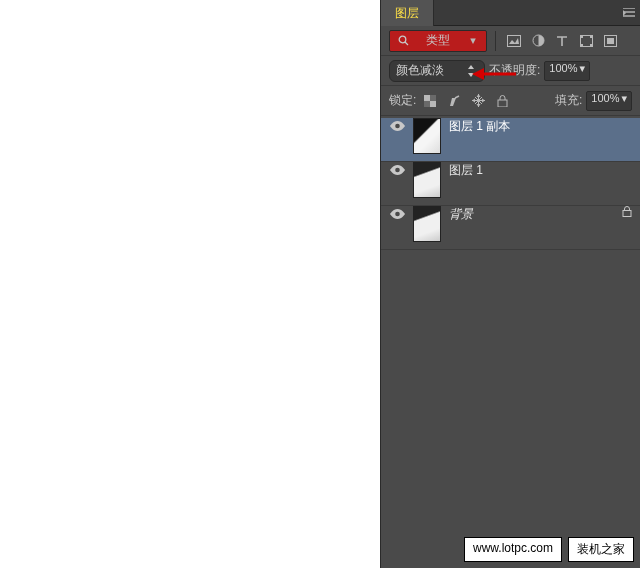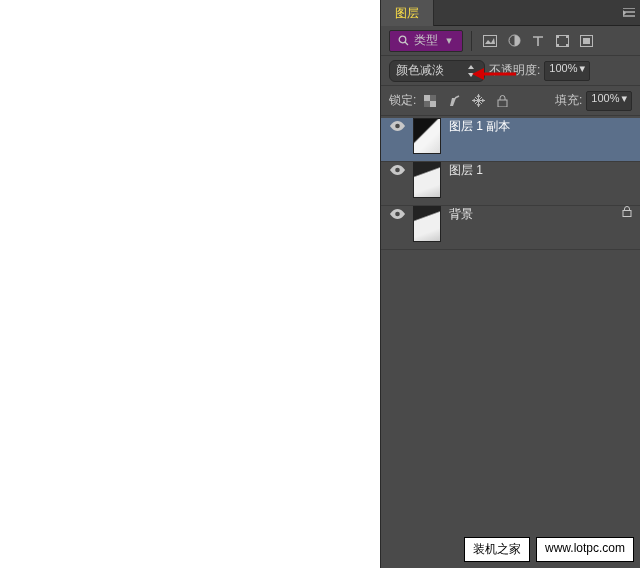--- a/index.html
+++ b/index.html
@@ -3,21 +3,21 @@
 <meta charset="utf-8">
 <style>
 *{margin:0;padding:0;box-sizing:border-box;font-family:"Microsoft YaHei",sans-serif;-webkit-font-smoothing:antialiased}
 body{width:640px;height:568px;background:#fff;position:relative;overflow:hidden}
 .canvas{position:absolute;left:0;top:0;width:368px;height:568px;background:#fff}
 .panel{position:absolute;right:0;top:0;width:260px;height:568px;background:#4a4a4a;border-left:1px solid #2a2a2a}
 .tabbar{display:flex;align-items:center;height:26px;background:#3a3a3a;border-bottom:1px solid #222}
 .tab{padding:0 14px;height:26px;line-height:26px;color:#fde047;font-size:12px;background:#535353;border-right:1px solid #2a2a2a}
 .tab-menu{margin-left:auto;width:22px;height:26px;display:flex;align-items:center;justify-content:center;color:#b0b0b0;font-size:10px}
 .row{display:flex;align-items:center;height:30px;padding:0 8px;gap:4px;border-bottom:1px solid #3a3a3a}
-.filter-btn{display:flex;align-items:center;justify-content:center;gap:4px;height:22px;padding:0 6px;background:#701a75;border:1px solid #2a2a2a;border-radius:2px;color:#c8c8c8;font-size:12px;cursor:pointer}
+.filter-btn{display:flex;align-items:center;justify-content:center;gap:16px;height:22px;padding:0 6px;background:#b91c1c;border:1px solid #2a2a2a;border-radius:2px;color:#c8c8c8;font-size:12px;cursor:pointer}
 .i{width:14px;height:14px;display:inline-flex;align-items:center;justify-content:center;color:#b8b8b8;font-size:11px}
 .divider-v{width:1px;height:20px;background:#2f2f2f;margin:0 4px}
 .ic-btn{width:20px;height:20px;display:flex;align-items:center;justify-content:center;color:#b8b8b8;cursor:pointer}
 .blend-dd{display:flex;align-items:center;height:22px;padding:0 6px;background:#393939;border:1px solid #2a2a2a;border-radius:6px;color:#d0d0d0;font-size:12px;min-width:96px;justify-content:space-between;cursor:pointer}
 .lbl{color:#c8c8c8;font-size:12px;white-space:nowrap}
 .pct{display:flex;height:20px;background:#393939;border:1px solid #2a2a2a;border-radius:2px;padding:0 4px;color:#d8d8d8;font-size:11px;gap:2px}
 .arrow{position:absolute;left:472px;top:66px;pointer-events:none}
 .layers{padding-top:2px}
 .layer{display:flex;align-items:flex-start;height:44px;padding:0 8px;gap:8px;border-bottom:1px solid #3c3c3c}
 .layer.selected{background:#5b6f8a}
@@ -173,32 +173,32 @@
     <div class="layer">
       <span class="eye">
           <svg width="15" height="10" viewBox="0 0 15 10">
             <path d="M7.5 0C3 0 0 5 0 5s3 5 7.5 5S15 5 15 5 12 0 7.5 0z" fill="#c8c8c8"></path>
             <circle cx="7.5" cy="5" r="2.3" fill="#4a4a4a"></circle>
           </svg>
         </span>
       <div class="thumb alt">
           <div class="shade"></div>
         </div>
-      <span class="layer-name" style="">背景</span>
+      <span class="layer-name" style="font-style:italic">背景</span>
       <span class="lk">
           <svg width="10" height="11" viewBox="0 0 10 11">
             <rect x="1" y="4.5" width="8" height="6" stroke="#c8c8c8" fill="none"></rect>
             <path d="M2.5 4.5 V3 a2.5 2.5 0 0 1 5 0 V4.5" stroke="#c8c8c8" fill="none"></path>
           </svg>
         </span>
     </div>
   </div>
 </div>
 
 <svg class="arrow" width="44" height="16" viewBox="0 0 44 16">
   <line x1="44" y1="8" x2="8" y2="8" stroke="#d40000" stroke-width="3"></line>
   <path d="M0 8 L12 2 L12 14 Z" fill="#d40000"></path>
 </svg>
 
 <div class="wm">
+  <span>www.lotpc.com</span>
   <span>装机之家</span>
-  <span>www.lotpc.com</span>
 </div>
 
 </body></html>

